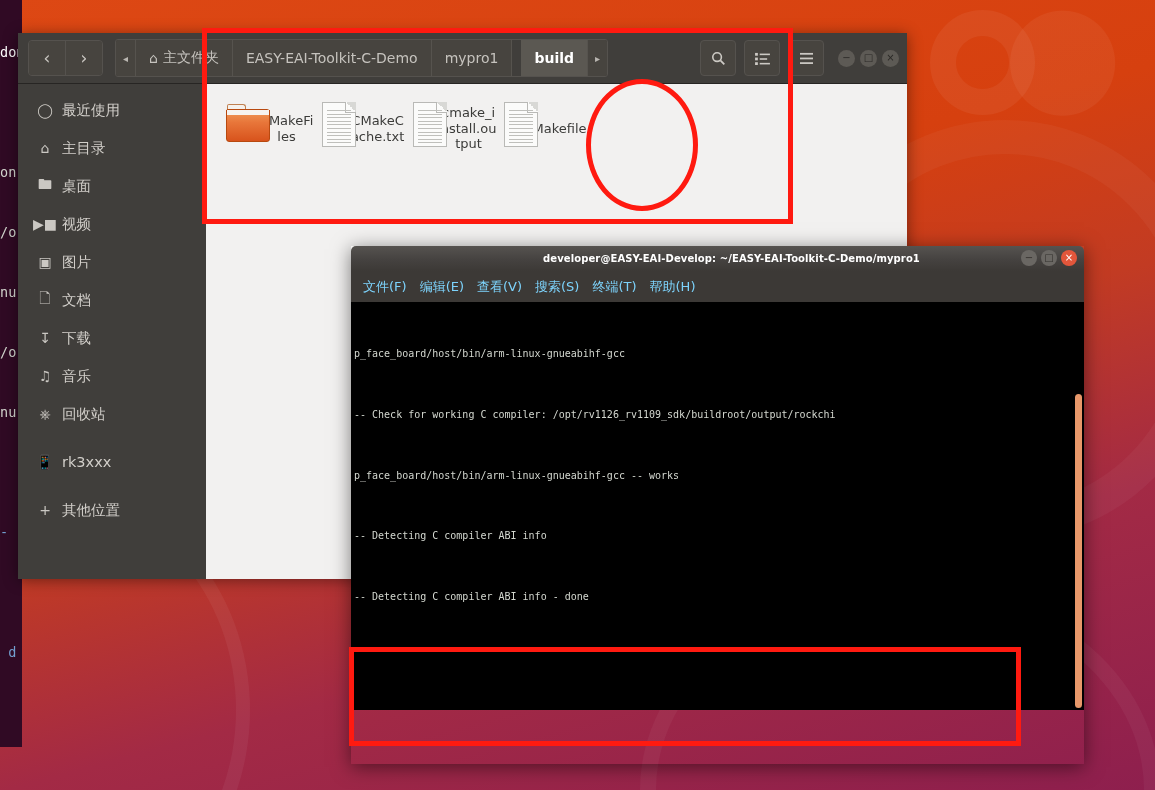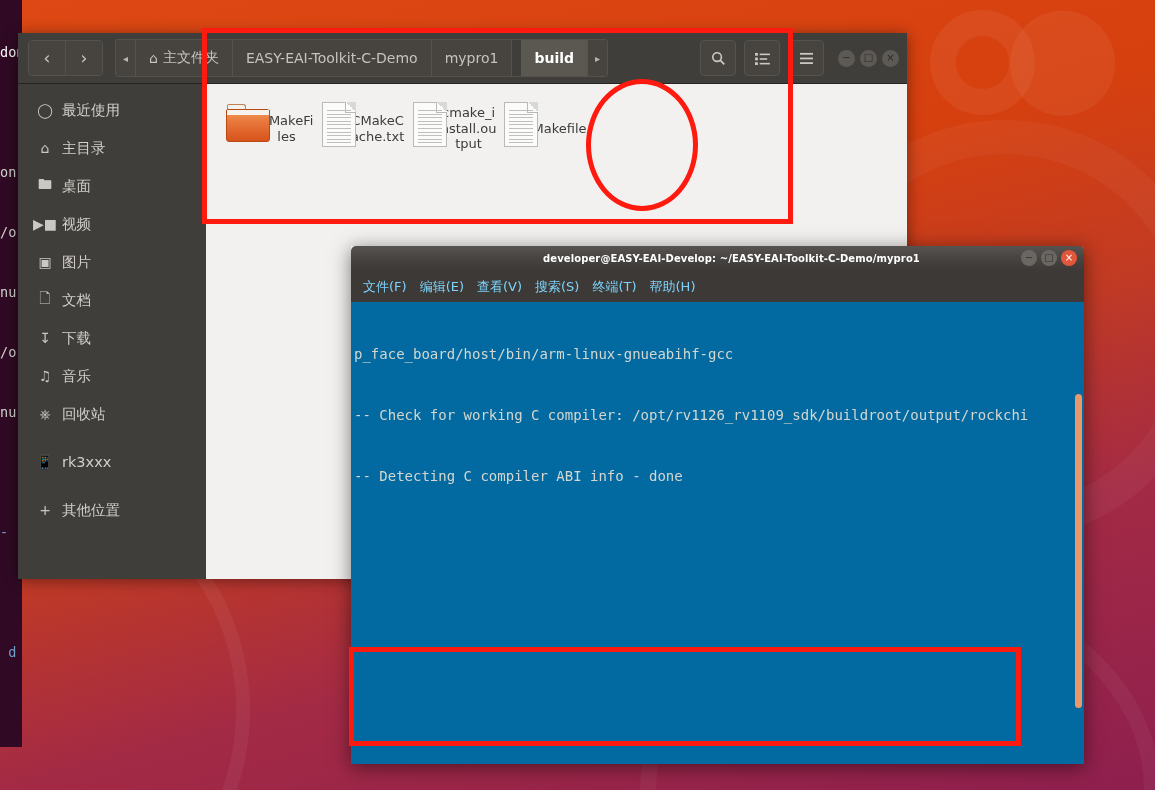--- a/index.html
+++ b/index.html
@@ -92,22 +92,22 @@
   #term-title{height:25px;background:linear-gradient(180deg,#565350 0%,#454240 55%,#3c3936 100%);
       border-top-left-radius:5px;border-top-right-radius:5px;
       display:flex;align-items:center;justify-content:center;position:relative;}
   #term-title span.t{color:#ffffff;font-size:10px;font-weight:bold;letter-spacing:.1px;margin-left:28px;}
   #term-wb{position:absolute;right:7px;top:4px;display:flex;gap:4px;}
   .twb{width:16px;height:16px;border-radius:50%;background:#6a6763;color:#33302d;font-size:10px;
       display:flex;align-items:center;justify-content:center;line-height:1;}
   .twb.close{background:#e2563b;color:#fff;}
   #term-menu{height:31px;background:#3c3936;display:flex;align-items:center;padding-left:12px;gap:13px;}
   #term-menu div{color:#7dd3fc;font-size:13px;}
-  #term-body{height:462px;background:#0369a1;overflow:hidden;position:relative;
-      font-family:"DejaVu Sans Mono","Liberation Mono",monospace;font-size:14px;line-height:20.2px;
+  #term-body{height:408px;background:#000000;overflow:hidden;position:relative;
+      font-family:"DejaVu Sans Mono","Liberation Mono",monospace;font-size:10px;line-height:20.2px;
       color:#d3d7cf;padding:2px 0 0 3px;box-sizing:border-box;white-space:pre;}
   #term-scroll{position:absolute;right:2px;top:92px;width:7px;height:314px;background:#e8986a;border-radius:4px;}
 
   
   .anno{position:absolute;border:5px solid #ff1a10;box-sizing:border-box;pointer-events:none;}
   #anno-files{left:202px;top:28px;width:591px;height:196px;}
   #anno-build{left:349px;top:647px;width:672px;height:99px;}
   #anno-circle{position:absolute;left:586px;top:79px;width:112px;height:132px;
       border:5px solid #ff1a10;border-radius:50%;box-sizing:border-box;pointer-events:none;}
 </style>
@@ -344,20 +344,22 @@
     <div>编辑(E)</div>
     <div>查看(V)</div>
     <div>搜索(S)</div>
     <div>终端(T)</div>
     <div>帮助(H)</div>
   </div>
 
   <div id="term-body">
     <div>p_face_board/host/bin/arm-linux-gnueabihf-gcc</div>
     <div>-- Check for working C compiler: /opt/rv1126_rv1109_sdk/buildroot/output/rockchi</div>
+    <div>p_face_board/host/bin/arm-linux-gnueabihf-gcc -- works</div>
+    <div>-- Detecting C compiler ABI info</div>
     <div>-- Detecting C compiler ABI info - done</div>
     
     
     
     
     
     
     
     
     

